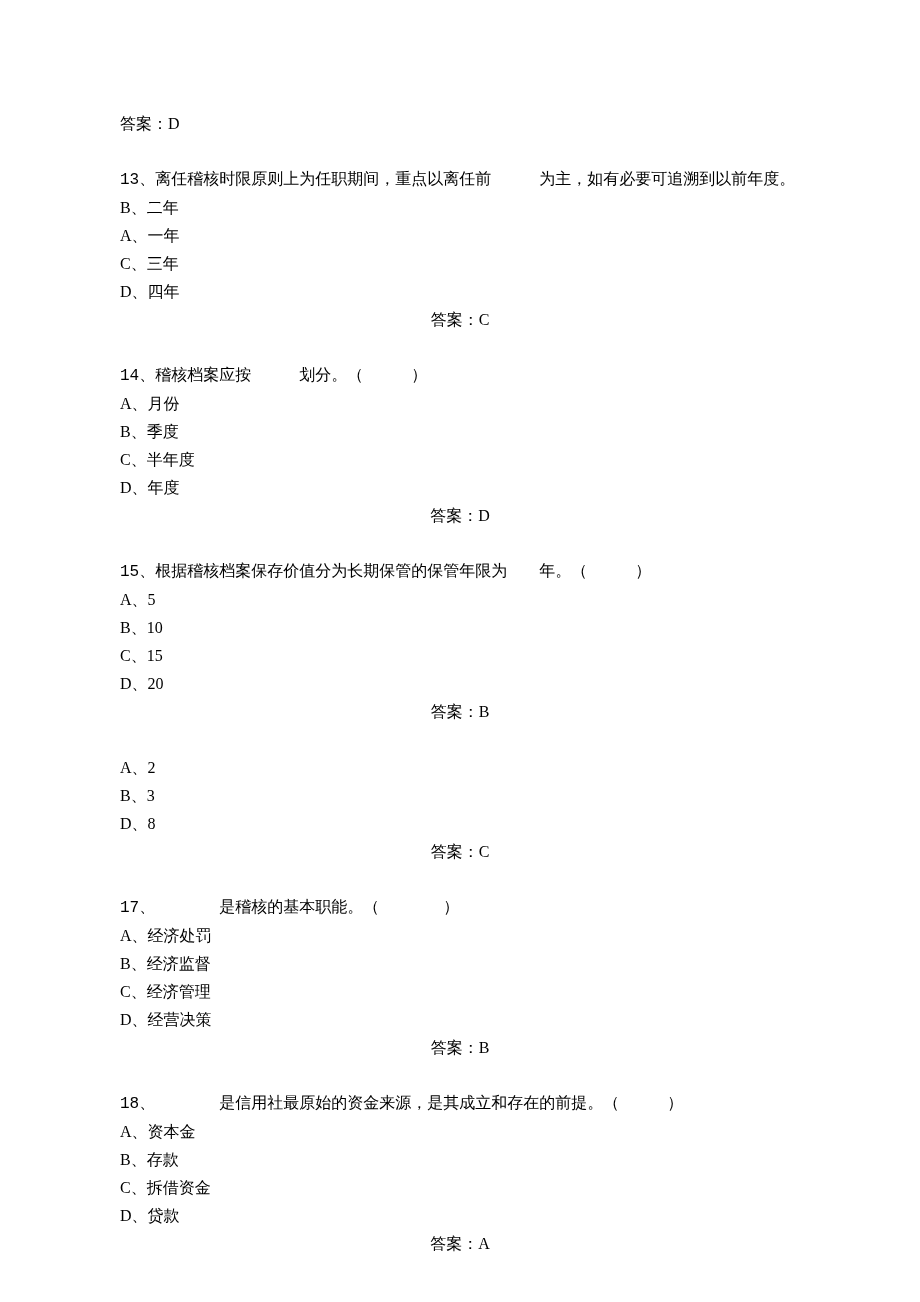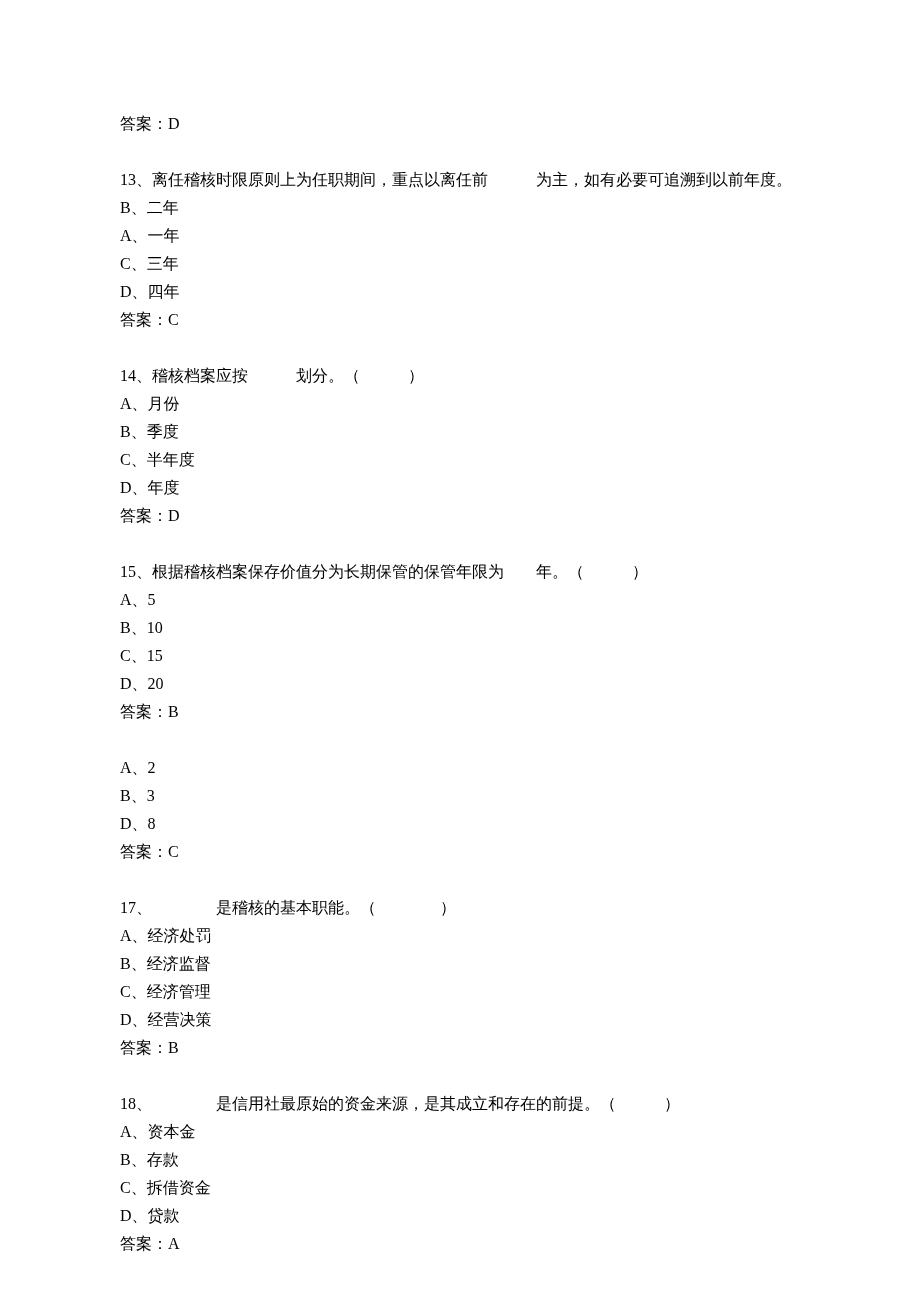--- a/index.html
+++ b/index.html
@@ -18,26 +18,28 @@
       padding: 110px 120px 80px 120px;
     }
     .answer-line {
       margin-bottom: 28px;
     }
     .question-block {
       margin-bottom: 28px;
     }
     .question-stem {
       display: block;
+      font-family: Liberation Mono, monospace;
     }
     .option {
       display: block;
     }
     .answer {
       display: block;
+      text-align: center;
     }
   </style>
 </head>
 <body>
 
 <div class="answer-line">答案：D</div>
 
 <div class="question-block">
   <span class="question-stem">13、离任稽核时限原则上为任职期间，重点以离任前　　　为主，如有必要可追溯到以前年度。</span>
   <span class="option">B、二年</span>

